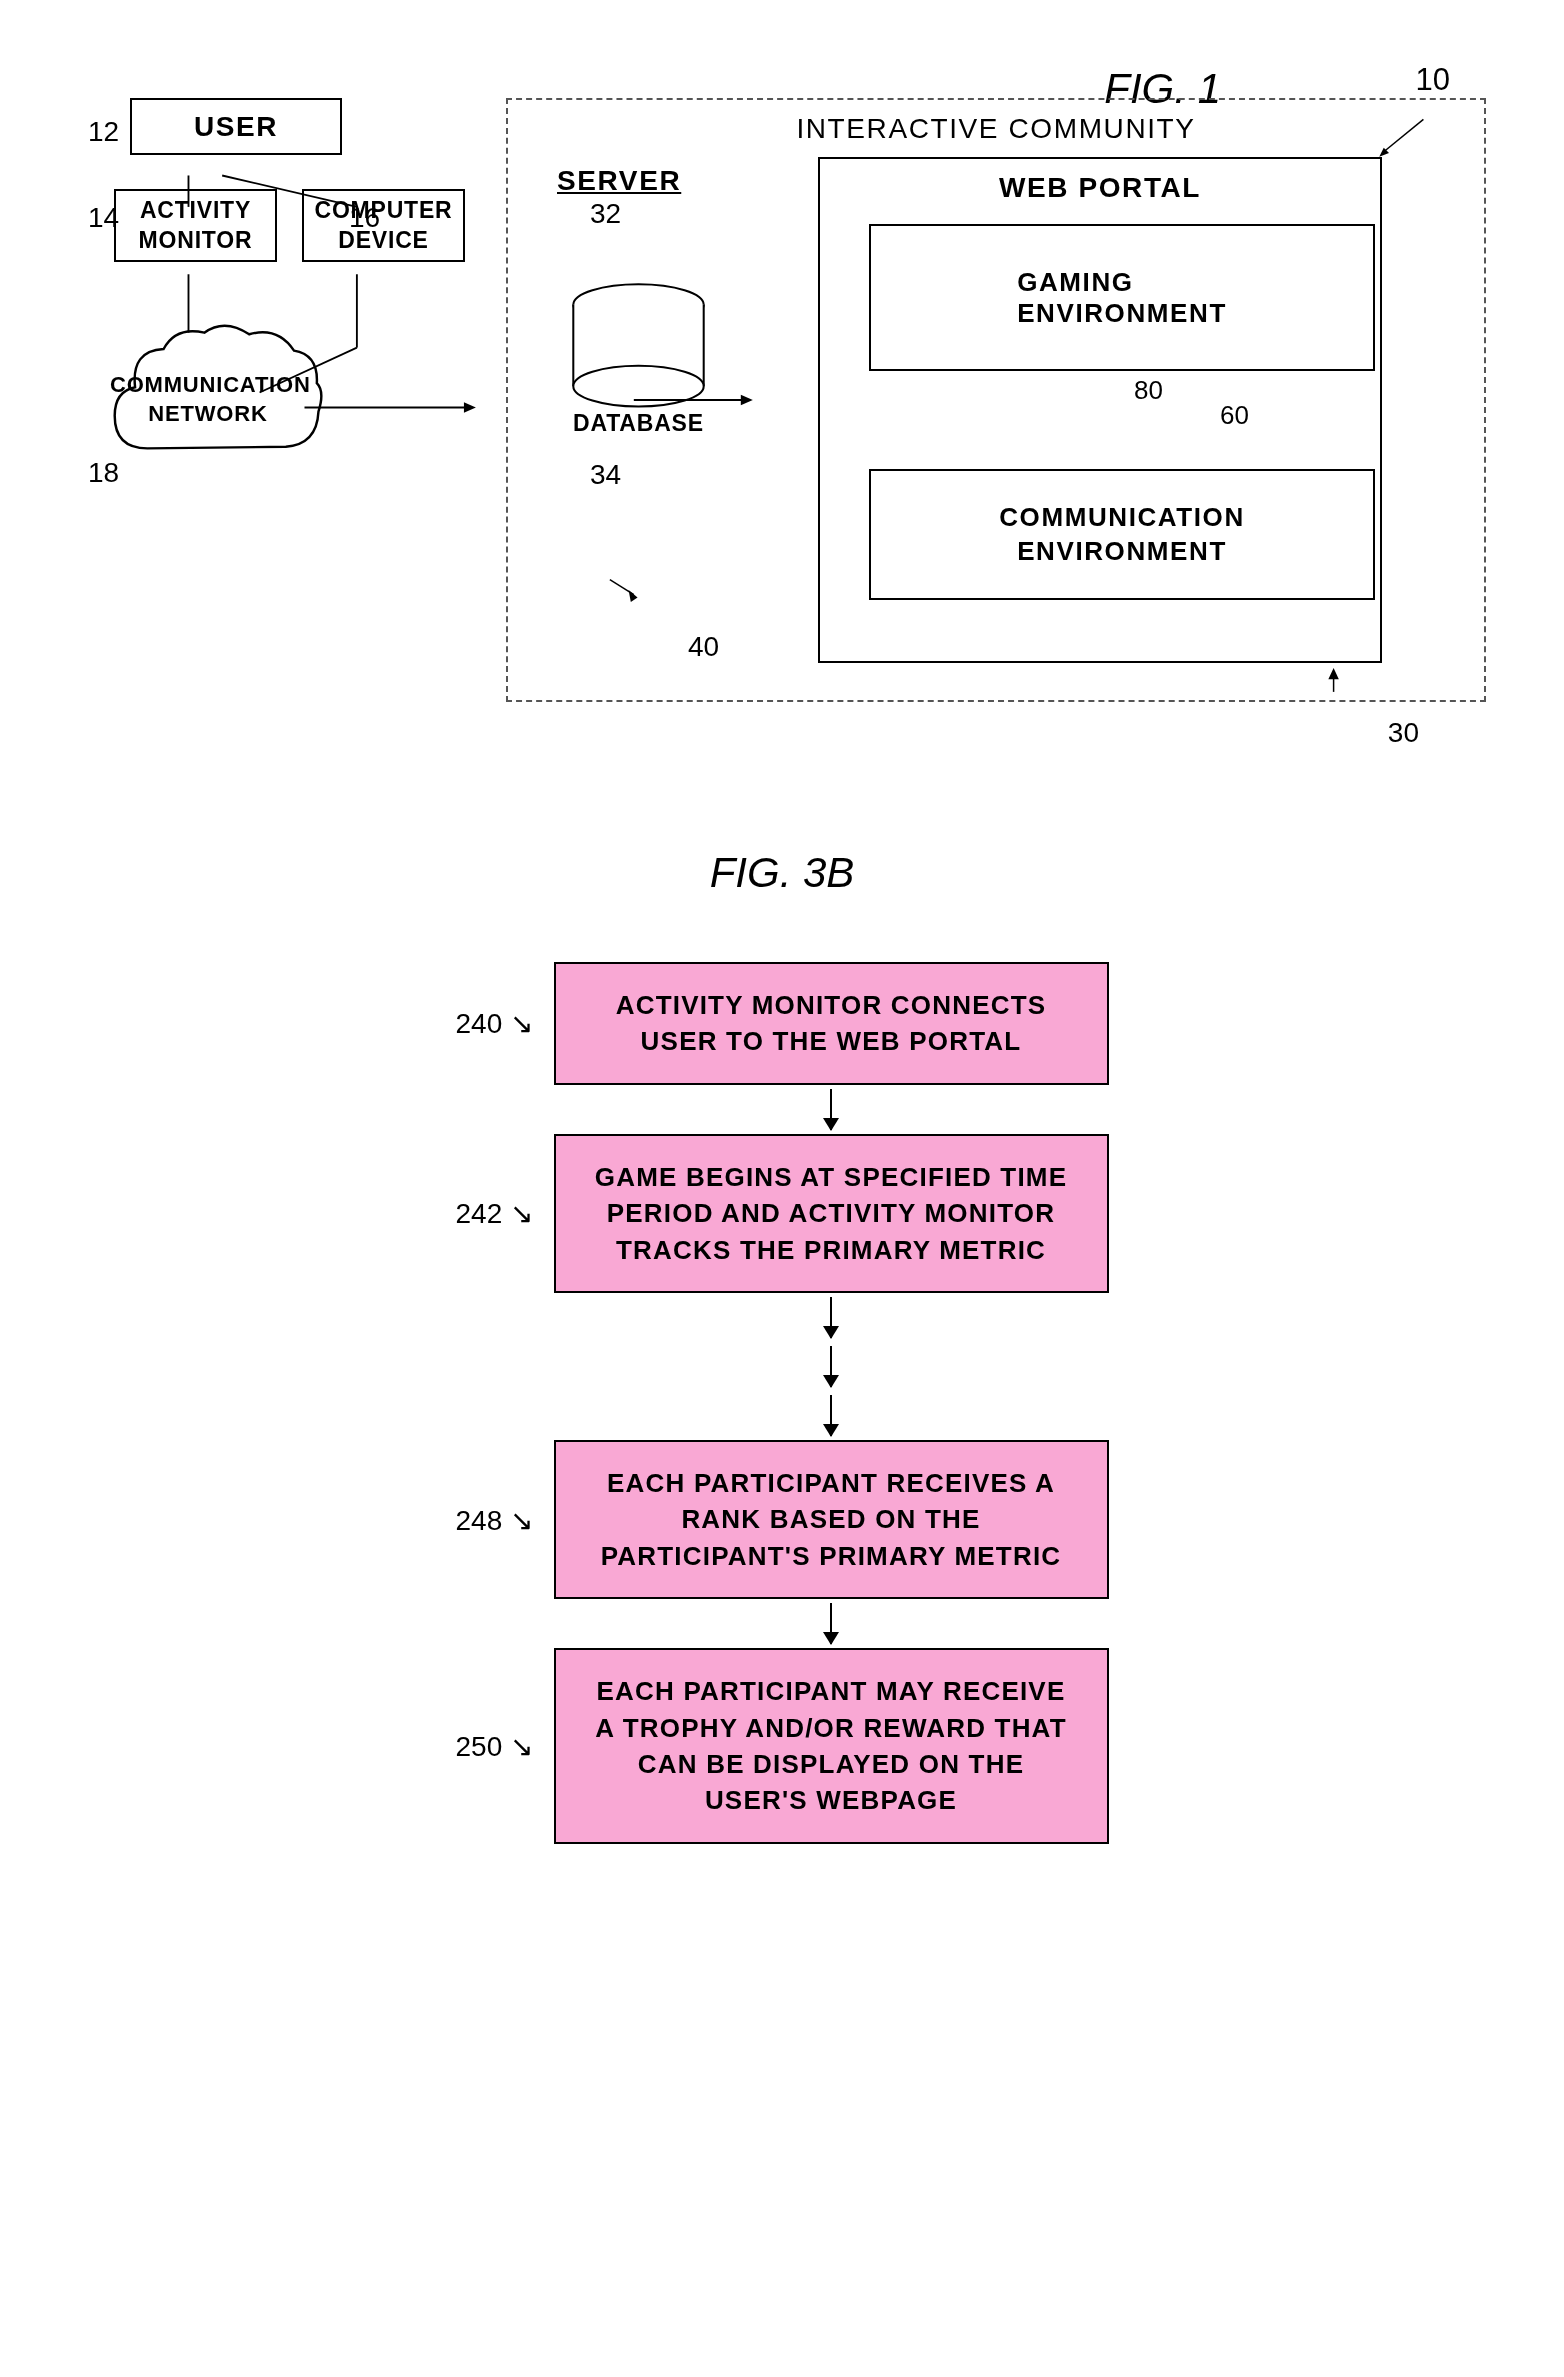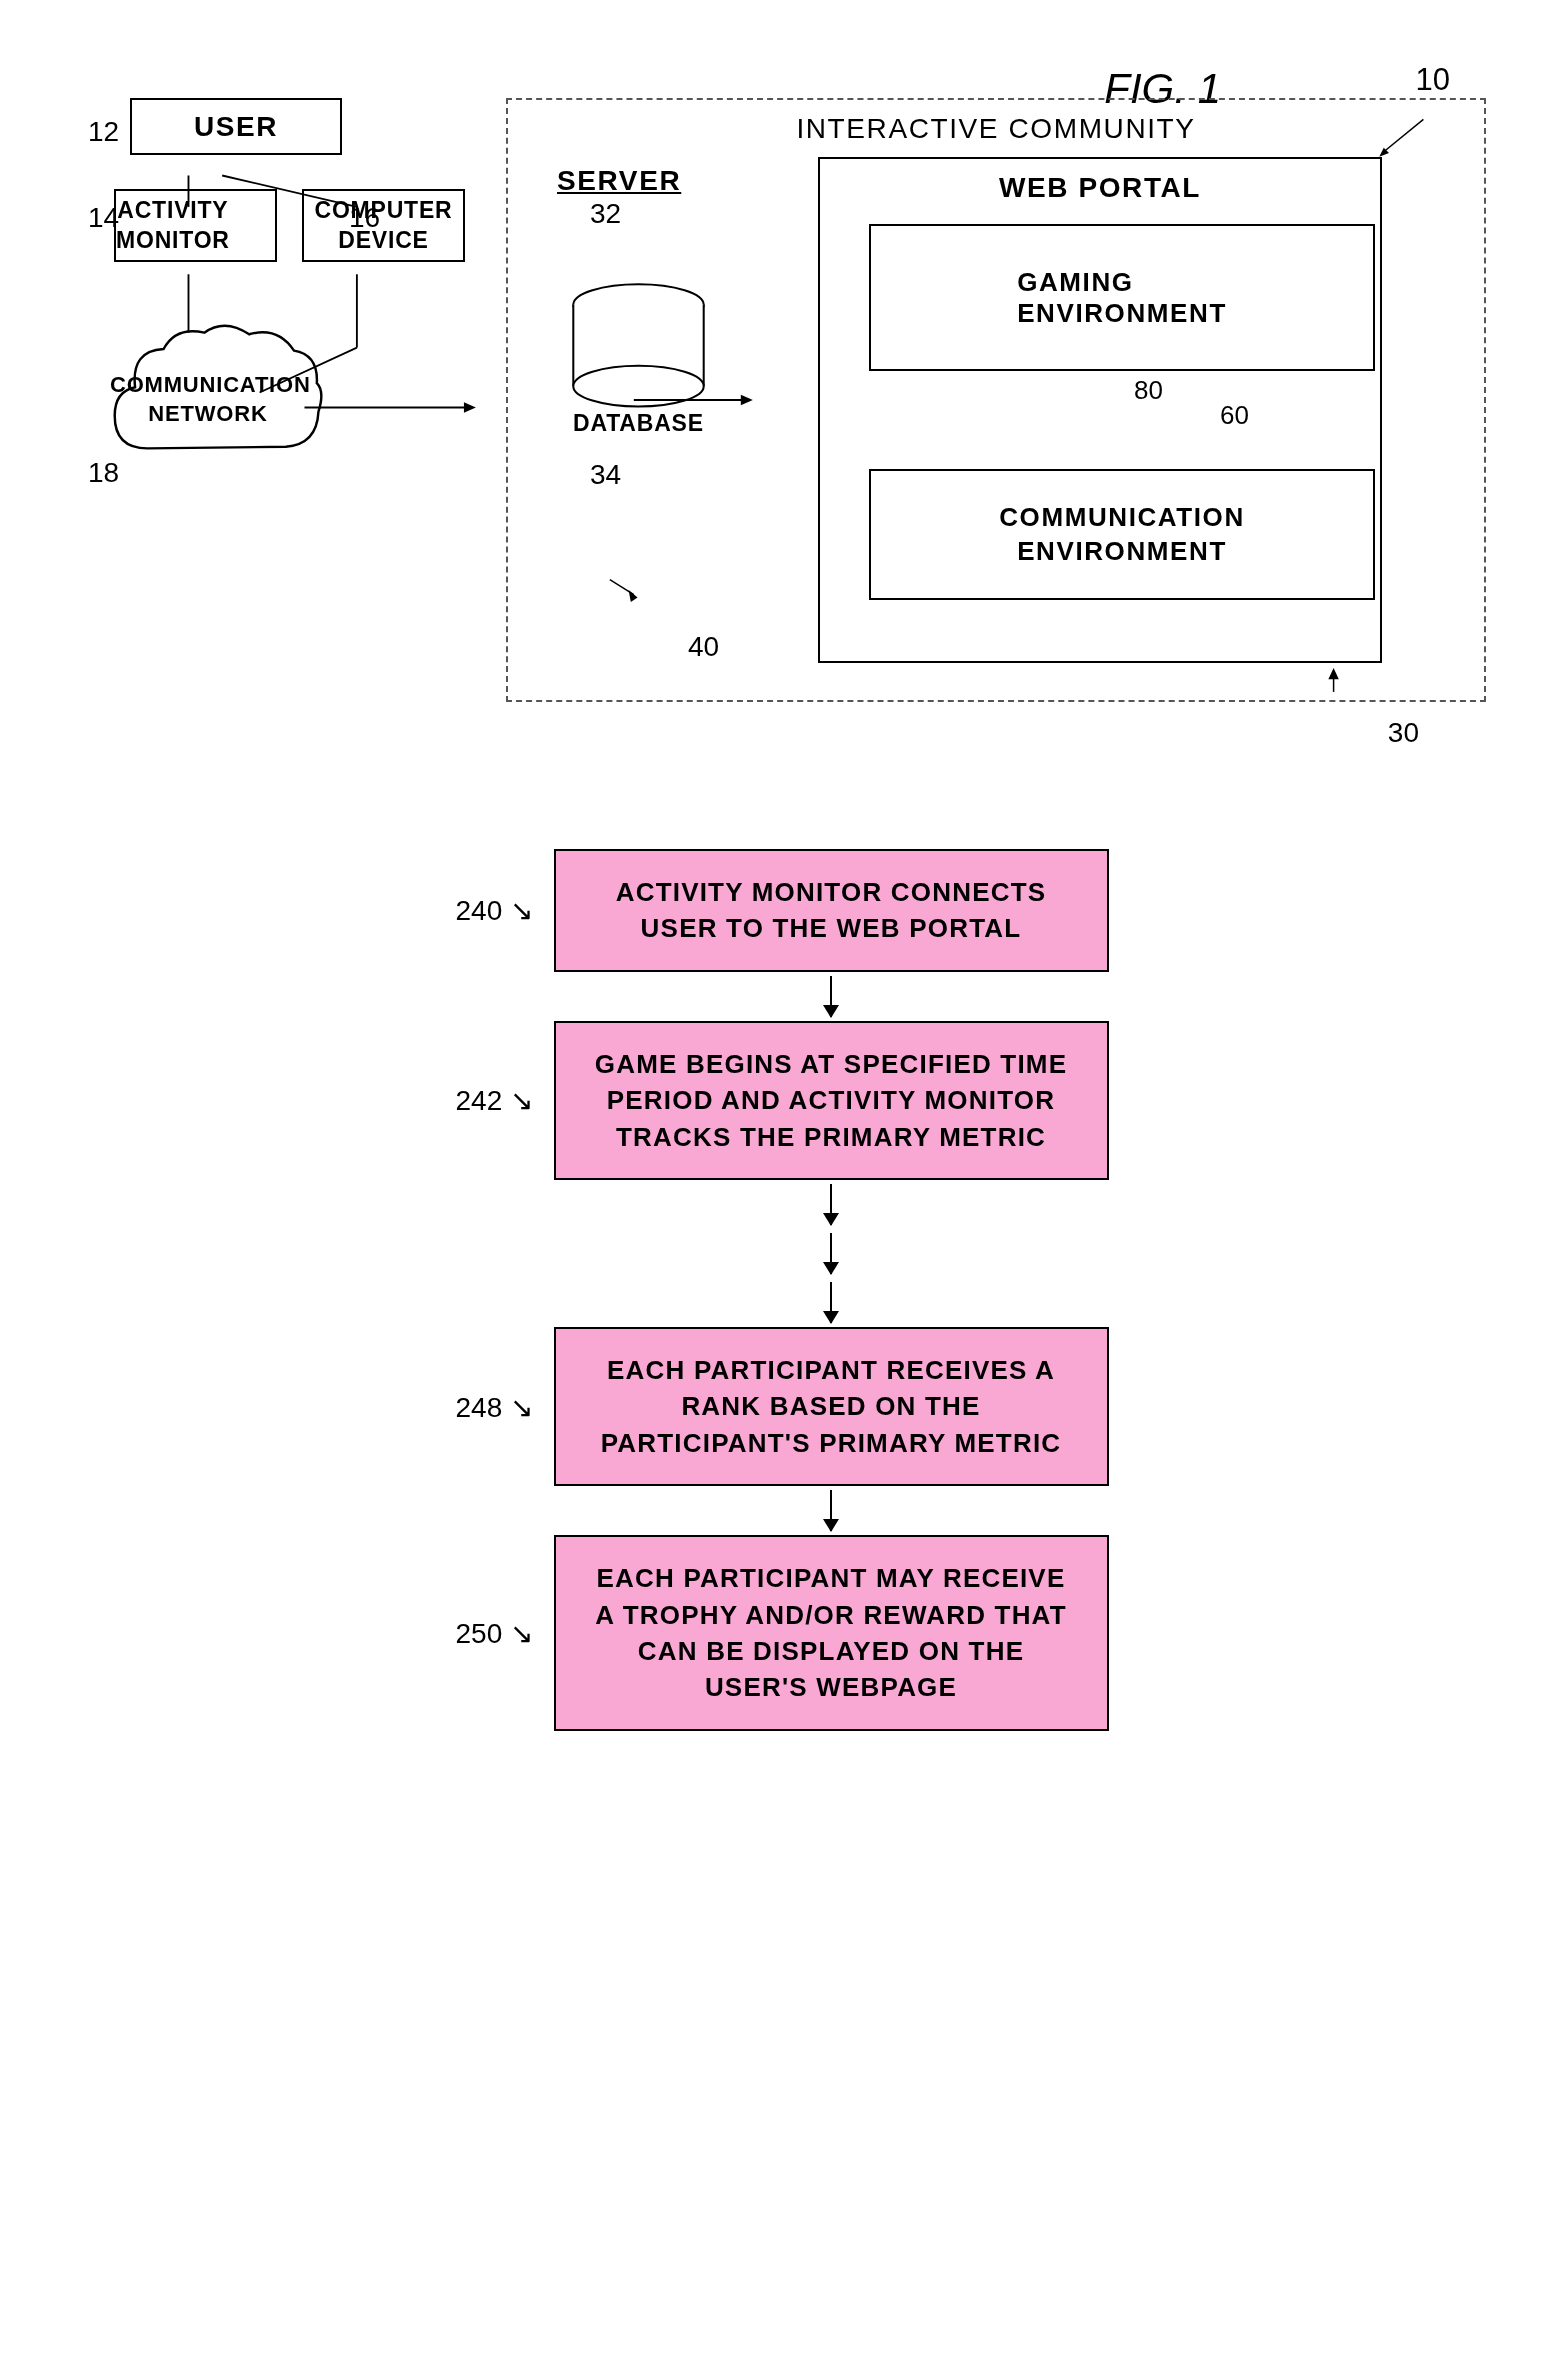--- a/index.html
+++ b/index.html
@@ -74,20 +74,21 @@
     
     .act-mon-box {
       position: absolute;
       top: 140px;
       left: 49px;
       width: 163px;
       height: 73px;
       border: 2px solid #000;
       display: flex;
       align-items: center;
+      justify-content: center;
       font-size: 23px;
       font-weight: bold;
       text-align: center;
       letter-spacing: 0.8px;
       line-height: 1.3;
     }
 
     
     .comp-dev-box {
       position: absolute;
@@ -452,20 +453,21 @@
       <polygon points="1688,803 1695,788 1702,803" fill="#000"></polygon>
 
       <line x1="728" y1="670" x2="760" y2="690" stroke="#000" stroke-width="2"></line>
       <polygon points="753,684 765,694 756,700" fill="#000"></polygon>
     </svg>
 
   </div>
 
   <div class="fig3b-section">
 
+    <div class="fig3b-title">FIG. 3B</div>
 
     <div class="flowchart">
 
       <div class="flow-step">
         <span class="flow-ref">240 ↘</span>
         <div class="flow-box">
           <span>ACTIVITY MONITOR CONNECTS USER TO THE WEB PORTAL</span>
         </div>
       </div>
 

